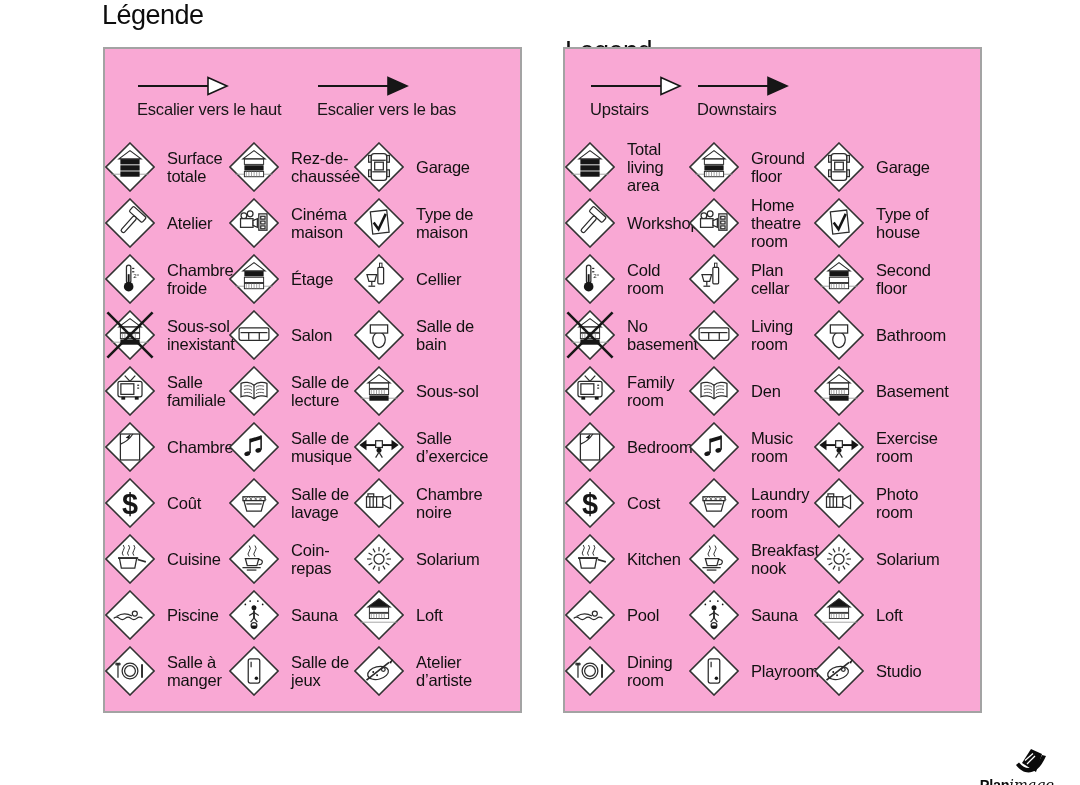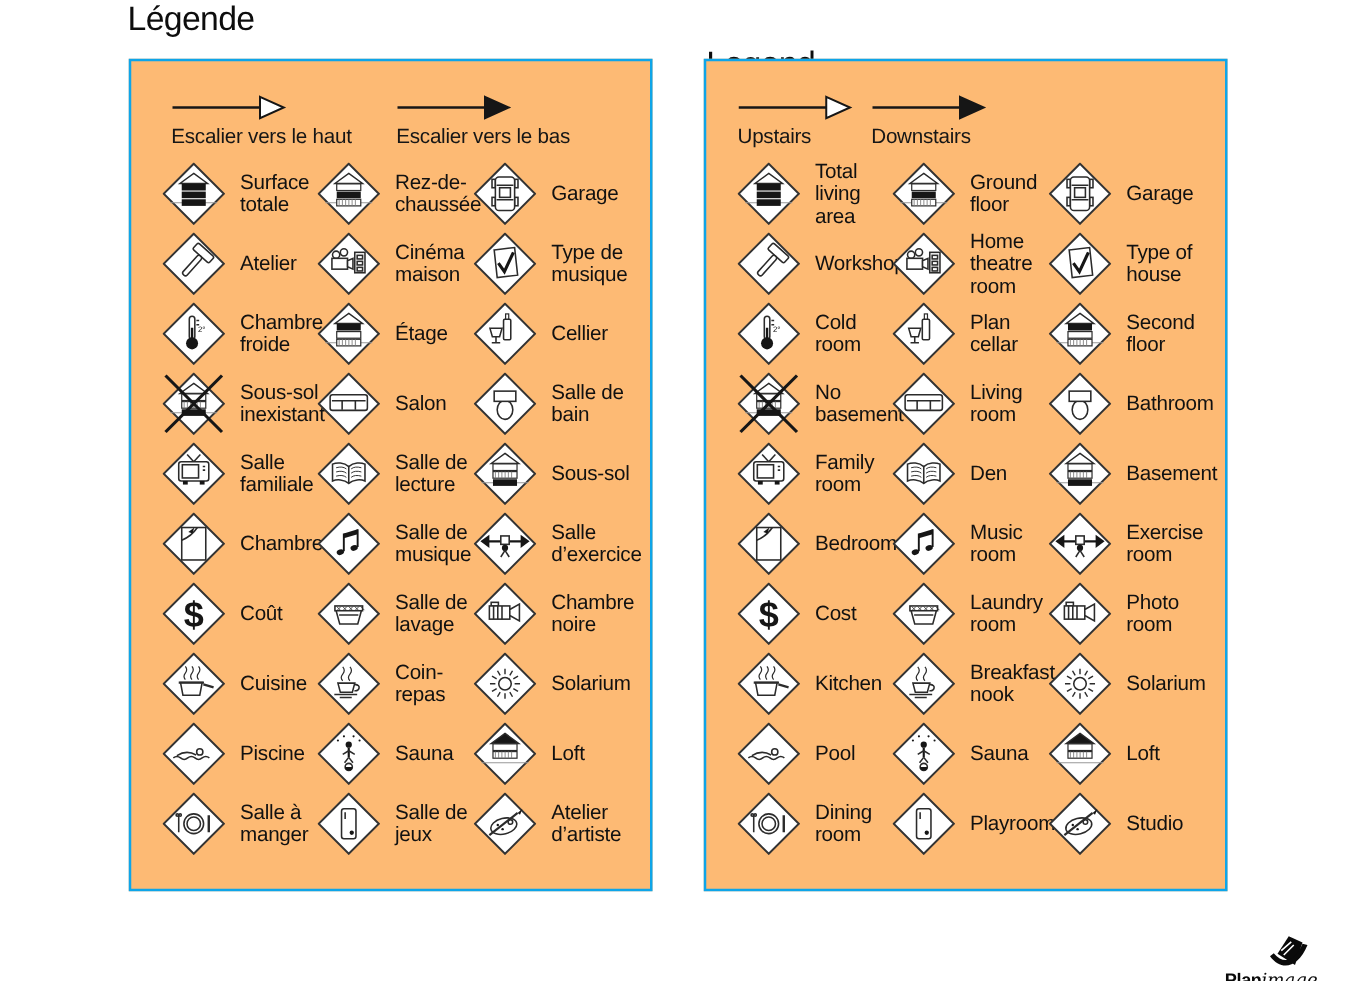--- a/index.html
+++ b/index.html
@@ -10,32 +10,32 @@
     color:#161616;
   }
   .page-title{
     position:absolute;top:0px;
     font-size:27px;font-weight:normal;letter-spacing:-0.5px;color:#0d0d0d;
   }
   #fr-title{left:102px;}
   #en-title{left:565px;margin-top:36px;}
   .panel{
     position:absolute;top:47px;width:419px;height:666px;
-    border:2px solid #0ea5e9;background:#fdba74;box-sizing:border-box;
+    border:2px solid #a3a3a3;background:#f9a8d4;box-sizing:border-box;
   }
   #panel-fr{left:103px;}
   #panel-en{left:563px;}
   .arrows{display:flex;padding:26px 0 0 32px;}
   #panel-en .arrows{padding-left:25px;}
   .arrow-block{display:flex;flex-direction:column;width:180px;}
   #panel-en .arrow-block{width:107px;}
   .arrow-block svg{display:block;}
   .arrow-label{margin-top:3px;font-size:16.5px;letter-spacing:-0.2px;white-space:nowrap;}
   .grid{
-    display:grid;margin-top:8px;padding-left:25px;
+    display:grid;margin-top:20px;
     grid-template-columns:124px 125px 1fr;
     grid-auto-rows:56px;
   }
   .cell{display:flex;align-items:center;gap:12px;}
   .cell .icon{flex:0 0 auto;width:50px;height:50px;display:block;}
   .cell .icon svg{display:block;}
   .cell .label{
     font-size:16.5px;line-height:18px;letter-spacing:-0.2px;
     white-space:pre-line;color:#111;
   }
@@ -154,21 +154,21 @@
       </div>
       <div class="cell">
         <span class="icon">
           <svg width="50" height="50" viewBox="0 0 52 52">
     <polygon points="26,1 51,26 26,51 1,26" fill="#ffffff" stroke="#333" stroke-width="1.6"></polygon>
     <polygon points="17,14.5 34,12.5 36.5,35.5 19.5,37.5" stroke="#2b2b2b" stroke-width="1.3" fill="#fff"></polygon>
      <polyline points="20.5,25.5 25.5,32.5 33,16.5" stroke="#161616" stroke-width="2.6" fill="none"></polyline>
   </svg>
         </span>
         <span class="label">Type de
-musique</span>
+maison</span>
       </div>
       <div class="cell">
         <span class="icon">
           <svg width="50" height="50" viewBox="0 0 52 52">
     <polygon points="26,1 51,26 26,51 1,26" fill="#ffffff" stroke="#333" stroke-width="1.6"></polygon>
     <rect x="22.3" y="11.5" width="4.6" height="19" rx="2.3" stroke="#2b2b2b" stroke-width="1.3" fill="#fff"></rect>
      <rect x="23.6" y="21" width="2" height="10" fill="#161616"></rect>
      <circle cx="24.6" cy="34" r="5" fill="#161616"></circle>
      <line x1="28.2" y1="15" x2="30.5" y2="15" stroke="#2b2b2b" stroke-width="1.3" fill="none"></line>
             <line x1="28.2" y1="18.5" x2="30.5" y2="18.5" stroke="#2b2b2b" stroke-width="1.3" fill="none"></line>

